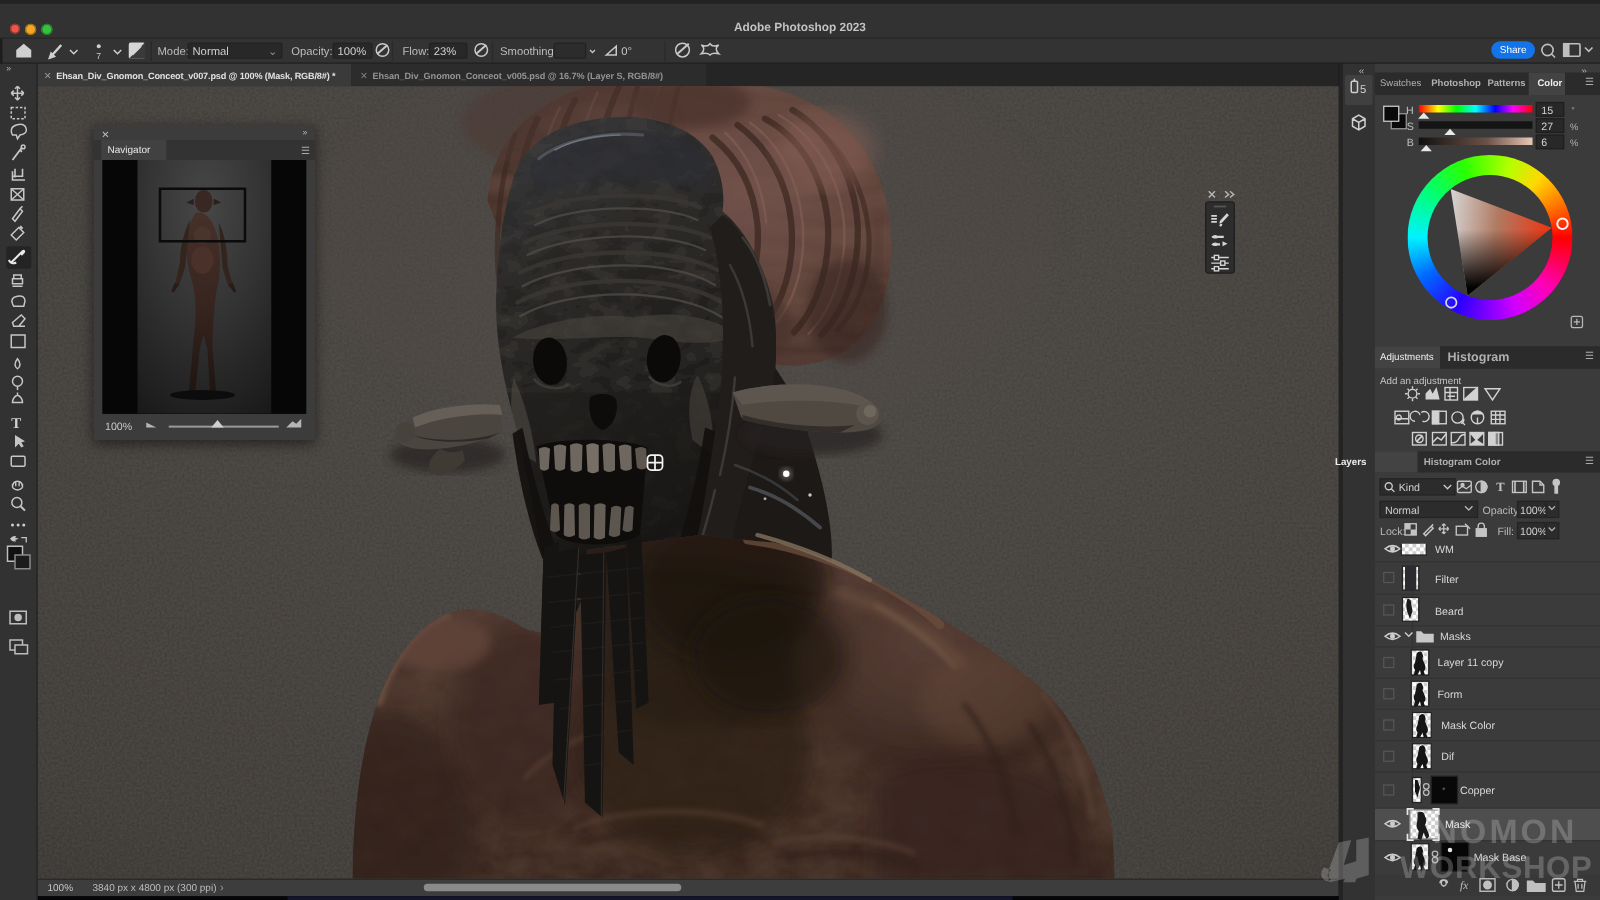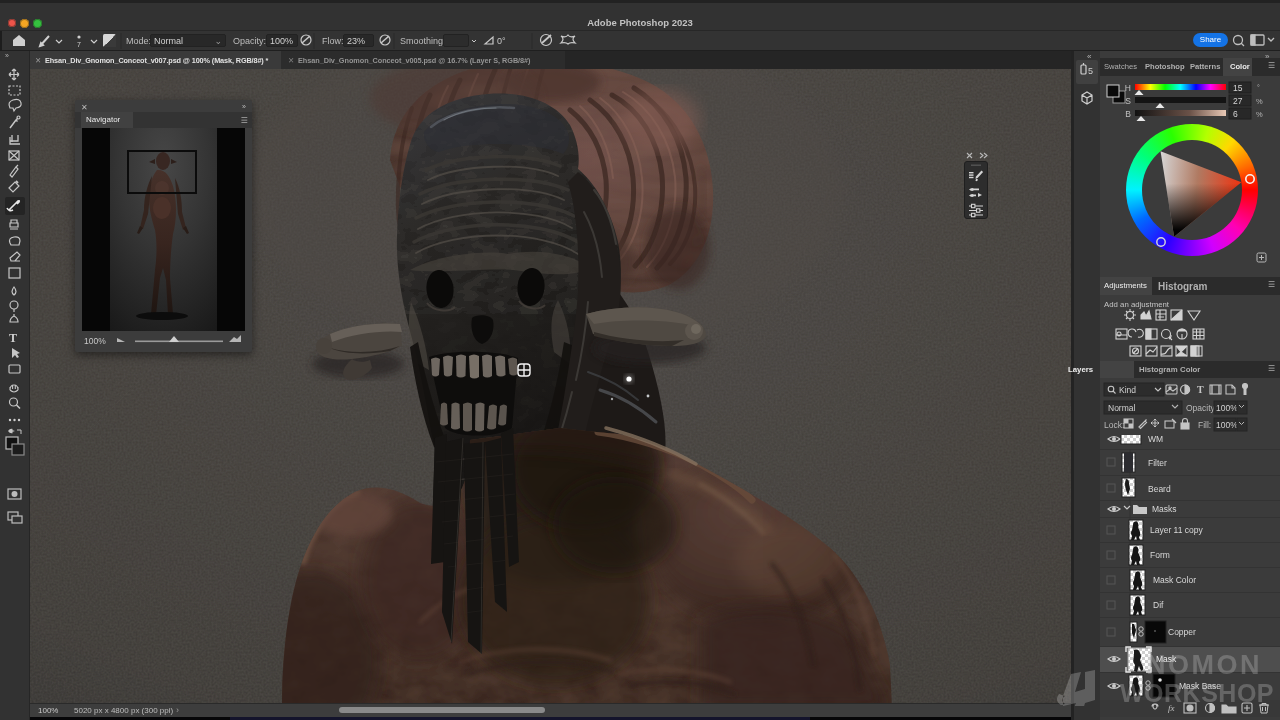--- a/index.html
+++ b/index.html
@@ -385,21 +385,21 @@
 
 <g stroke="#ffffff" stroke-width="1.4" fill="none" opacity="0.95">
   <rect x="518" y="364" width="12" height="12" rx="3"></rect>
   <path d="M524,364 L524,376 M518,370 L530,370"></path>
 </g>
 </svg>
 </div>
 
 <div class="abs" style="left:30px;top:703px;width:1041px;height:14px;background:#3d3d3d;border-top:1px solid #2a2a2a"></div>
 <div class="abs t" style="left:38px;top:706px;font-size:8px">100%</div>
-<div class="abs t" style="left:74px;top:706px;font-size:8px;color:#bdbdbd">5020 px x 4800 px (300 ppi)</div>
+<div class="abs t" style="left:74px;top:706px;font-size:8px;color:#bdbdbd">3840 px x 4800 px (300 ppi)</div>
 <div class="abs t" style="left:176px;top:705px;color:#9a9a9a;font-size:9px">›</div>
 <div class="abs" style="left:339px;top:707px;width:206px;height:6px;background:#8a8a8a;border-radius:3px"></div>
 <div class="abs" style="left:0;top:717px;width:1280px;height:3px;background:#060608"></div>
 <div class="abs" style="left:230px;top:717px;width:580px;height:3px;background:#14142c"></div>
 
 <div class="abs" style="left:0;top:31px;width:2px;height:689px;background:#1d1d1d"></div>
 <div class="abs" style="left:0;top:51px;width:30px;height:669px;background:#323232;border-right:1px solid #262626"></div>
 <div class="abs" style="left:5px;top:52px;color:#b0b0b0;font-size:7px">»</div>
 <div class="abs" id="tools" style="left:0;top:62px;width:30px;height:480px">
 <svg width="30" height="480" viewBox="0 62 30 480">

